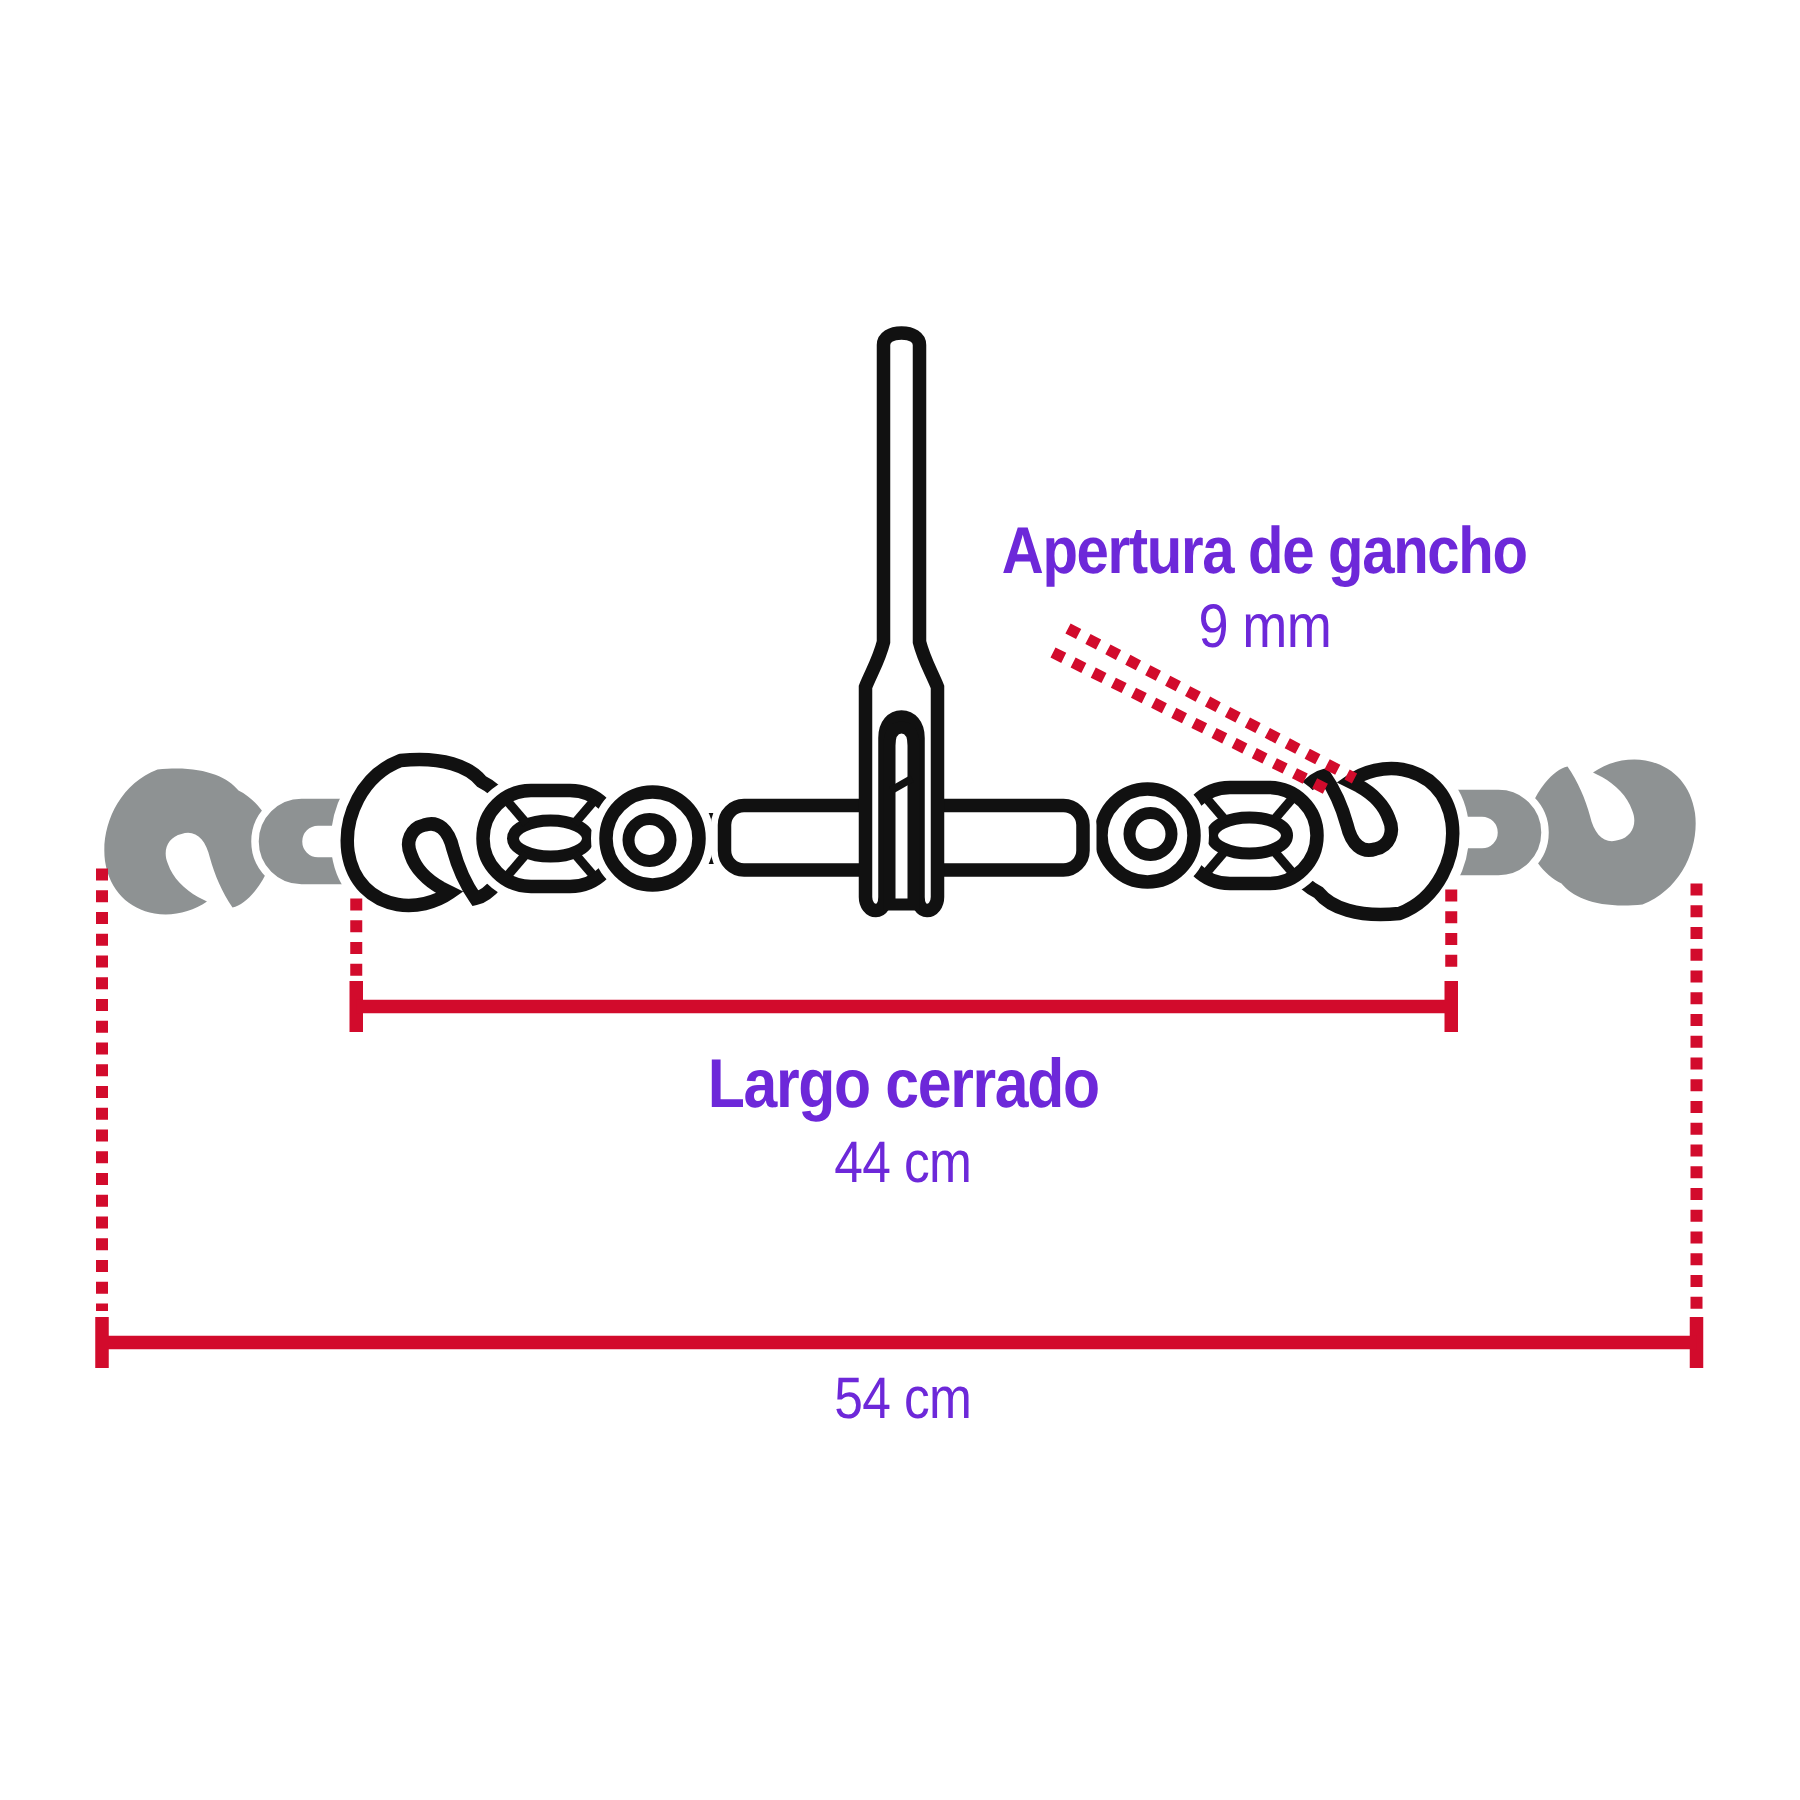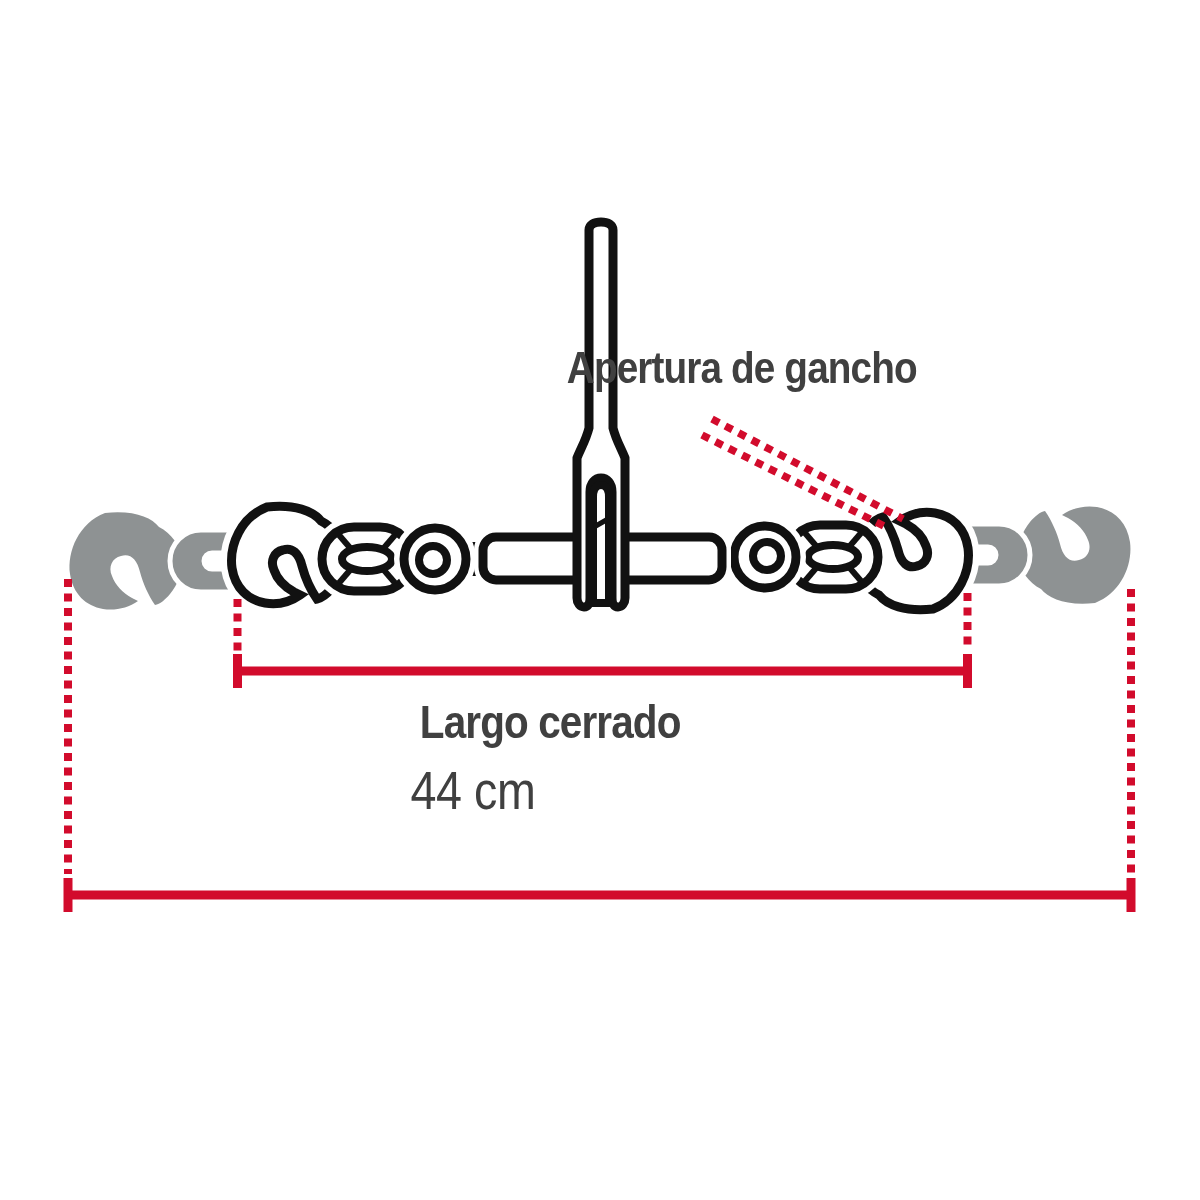--- a/index.html
+++ b/index.html
@@ -17,32 +17,32 @@
   
   .blk{fill:#ffffff;stroke:var(--outline-black);}
   .case{fill:#ffffff;stroke:#ffffff;}
   .ghost{fill:var(--ghost-gray);stroke:none;}
   .ghost-cased{fill:var(--ghost-gray);stroke:#ffffff;stroke-width:5;}
   .blk-line{stroke:var(--outline-black);fill:none;}
   .red-dot{stroke:var(--dimension-red);stroke-width:8;stroke-dasharray:8 6.5;fill:none;}
   .red-dot-thin{stroke:var(--dimension-red);stroke-width:7.5;stroke-dasharray:8 7;fill:none;}
   .red-solid{stroke:var(--dimension-red);stroke-width:9;fill:none;}
   
-  .ann{position:absolute;color:#404040;}
+  .ann{position:absolute;text-align:center;color:#6d28d9;}
   .ann .lbl,.ann .val{display:block;}
   .ann .lbl span,.ann .val span{display:inline-block;transform:scaleX(0.88);transform-origin:center;white-space:nowrap;}
   .lbl{font-weight:700;letter-spacing:-1px;}
   .val{font-weight:400;letter-spacing:-0.5px;}
   #ann-apertura{left:543px;top:344px;width:600px;}
   #ann-apertura .lbl{font-size:44px;line-height:48px;}
   #ann-apertura .val{font-size:41px;line-height:46px;margin-top:2px;}
   #ann-cerrado{left:402px;top:697px;width:400px;}
   #ann-abierto{left:402px;top:904px;width:400px;}
   .dim-ann .lbl{font-size:46px;line-height:50px;}
-  .dim-ann .val{font-size:53px;line-height:48px;margin-top:20px;}
+  .dim-ann .val{font-size:39px;line-height:48px;margin-top:5px;}
 </style>
 </head>
 <body>
 
 <div class="canvas">
 
   <svg width="1200" height="1200" viewBox="0 0 1200 1200">
     <defs>
 
       <path id="hookPath" d="M 267,507
@@ -130,23 +130,25 @@
       <line x1="68" y1="579" x2="68" y2="874" class="red-dot"></line>
       <line x1="1131" y1="589" x2="1131" y2="874" class="red-dot"></line>
       <line x1="68" y1="878" x2="68" y2="912" class="red-solid"></line>
       <line x1="1131" y1="878" x2="1131" y2="912" class="red-solid"></line>
       <line x1="68" y1="895" x2="1131" y2="895" class="red-solid"></line>
     </g>
   </svg>
 
   <div class="ann" id="ann-apertura">
     <span class="lbl"><span>Apertura de gancho</span></span>
+    <span class="val"><span>9 mm</span></span>
   </div>
 
   <div class="ann dim-ann" id="ann-cerrado">
     <span class="lbl"><span>Largo cerrado</span></span>
     <span class="val"><span>44 cm</span></span>
   </div>
 
   <div class="ann dim-ann" id="ann-abierto">
+    <span class="val"><span>54 cm</span></span>
   </div>
 
 </div>
 
 </body></html>

